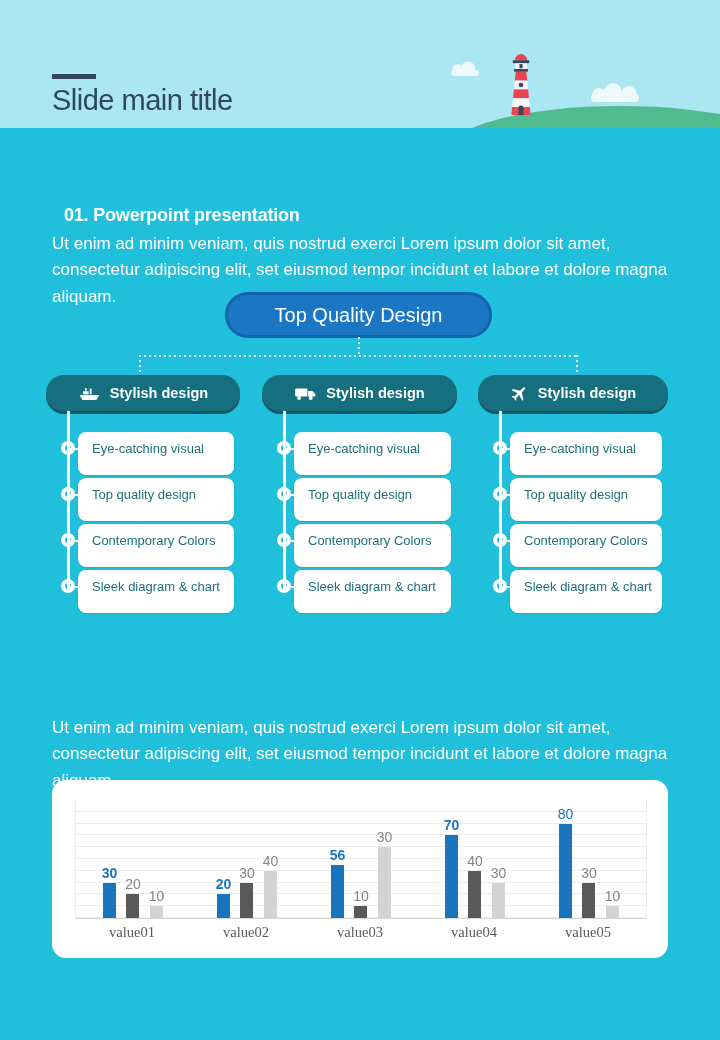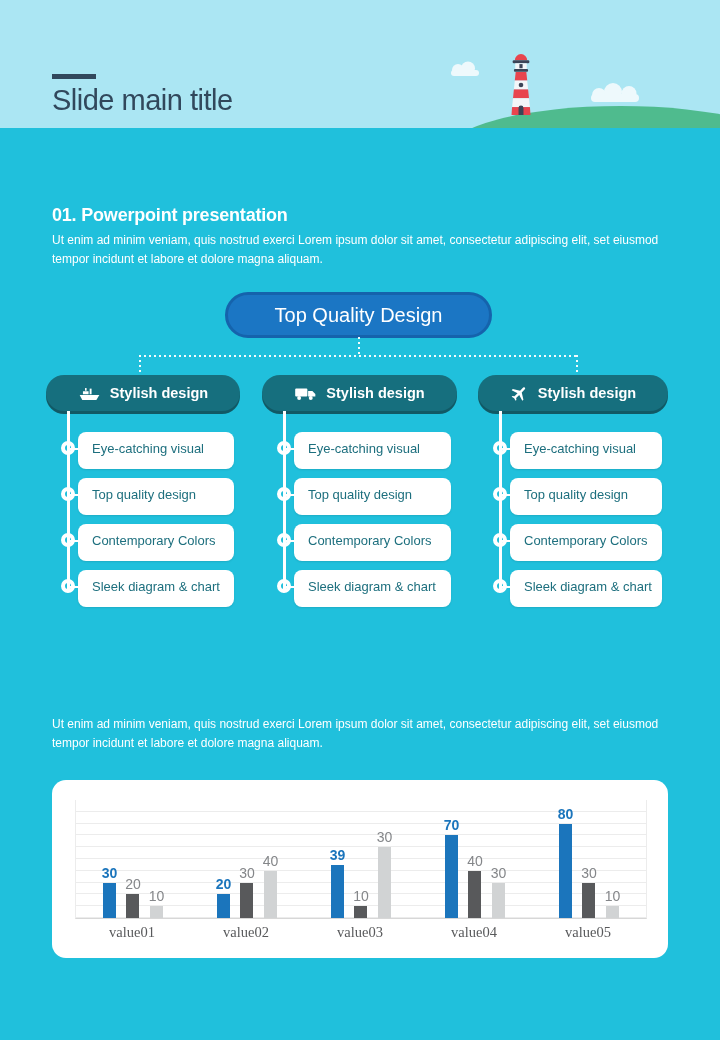--- a/index.html
+++ b/index.html
@@ -12,37 +12,37 @@
   .page-title{position:absolute;left:52px;top:84px;font-size:29px;font-weight:400;color:#31485c;letter-spacing:-0.5px;}
   .hill{position:absolute;left:448px;top:106px;width:345px;height:90px;background:#4fbb8e;border-radius:50%;}
   .cloud{position:absolute;}
   .lighthouse{position:absolute;left:506px;top:52px;}
 
   
   .subtitle{position:absolute;left:52px;top:139px;font-size:15px;font-weight:500;color:#1a7d92;}
 
   
   .sec-heading{position:absolute;left:52px;font-size:18px;font-weight:700;color:#ffffff;letter-spacing:-0.2px;}
-  .sec-body{position:absolute;left:52px;width:630px;font-size:12px;line-height:1.55;color:#ffffff;}
-  .h1{top:205px;} .b1{top:231px;}
+  .sec-body{position:absolute;left:52px;width:630px;font-size:17px;line-height:1.55;color:#ffffff;}
+  .h1{top:205px;margin-left:12px;} .b1{top:231px;}
   .h2{top:689px;} .b2{top:715px;}
 
   
   .root-badge{position:absolute;left:225px;top:292px;width:267px;height:46px;background:#1b76c4;border:3px solid #1563ac;border-radius:26px;box-sizing:border-box;display:flex;align-items:center;justify-content:center;color:#fff;font-size:20px;font-weight:500;}
   .dot-h{position:absolute;height:2px;background:repeating-linear-gradient(90deg,#fff 0 2px,transparent 2px 5px);opacity:.95;}
   .dot-v{position:absolute;width:2px;background:repeating-linear-gradient(180deg,#fff 0 2px,transparent 2px 5px);opacity:.95;}
   .conn-h{left:139px;top:355px;width:439px;}
   .conn-c{left:358px;top:337px;height:18px;}
   .conn-l{left:139px;top:355px;height:22px;}
   .conn-r{left:576px;top:355px;height:22px;}
 
   .diag-col{position:absolute;top:375px;}
   .col-pill{position:relative;height:36px;border-radius:18px;background:#166f7e;box-shadow:0 3px 0 #115965;display:flex;align-items:center;justify-content:center;gap:9px;color:#fff;font-size:14.5px;font-weight:700;}
   .col-vline{position:absolute;left:21px;top:36px;width:2.5px;background:#fff;}
-  .diag-item{position:absolute;left:32px;height:37px;background:#fff;border-radius:8px;box-shadow:0 1px 2px rgba(0,0,0,.10);color:#1d6f7e;font-size:13px;line-height:33px;padding-left:14px;box-sizing:border-box;}
+  .diag-item{position:absolute;left:32px;height:43px;background:#fff;border-radius:8px;box-shadow:0 1px 2px rgba(0,0,0,.10);color:#1d6f7e;font-size:13px;line-height:33px;padding-left:14px;box-sizing:border-box;}
   .diag-node{position:absolute;width:6px;height:6px;border:4.5px solid #fff;border-radius:50%;background:transparent;}
   .diag-tick{position:absolute;width:9px;height:2.5px;background:#fff;}
 
   
   .chart-card{position:absolute;left:52px;top:780px;width:616px;height:178px;background:#fff;border-radius:14px;}
   .chart-plot{position:absolute;left:23px;top:20px;width:570px;height:118px;border-bottom:1px solid #d7d7d7;border-left:1px solid #ececec;border-right:1px solid #ececec;box-sizing:content-box;background:repeating-linear-gradient(to top,#ececec 0 1px,transparent 1px 11.8px);display:flex;align-items:flex-end;}
   .chart-group{width:114px;height:100%;display:flex;align-items:flex-end;justify-content:center;gap:8px;}
   .bar-col{display:flex;flex-direction:column;align-items:center;justify-content:flex-end;}
   .bar-label{font-size:14px;margin-bottom:3px;line-height:1;}
   .bar{width:13px;}
@@ -224,21 +224,21 @@
             <div class="bar-label" style="color: rgb(132, 134, 137);">30</div>
             <div class="bar" style="height: 35.4px; background: rgb(88, 89, 91);"></div>
           </div>
           <div class="bar-col">
             <div class="bar-label" style="color: rgb(132, 134, 137);">40</div>
             <div class="bar" style="height: 47.2px; background: rgb(209, 211, 212);"></div>
           </div>
         </div>
         <div class="chart-group">
           <div class="bar-col">
-            <div class="bar-label" style="color: rgb(27, 117, 188); font-weight: 700;">39</div>
+            <div class="bar-label" style="color: rgb(27, 117, 188); font-weight: 700;">56</div>
             <div class="bar" style="height: 53.1px; background: rgb(27, 117, 188);"></div>
           </div>
           <div class="bar-col">
             <div class="bar-label" style="color: rgb(132, 134, 137);">10</div>
             <div class="bar" style="height: 11.8px; background: rgb(88, 89, 91);"></div>
           </div>
           <div class="bar-col">
             <div class="bar-label" style="color: rgb(132, 134, 137);">30</div>
             <div class="bar" style="height: 70.8px; background: rgb(209, 211, 212);"></div>
           </div>
@@ -252,21 +252,21 @@
             <div class="bar-label" style="color: rgb(132, 134, 137);">40</div>
             <div class="bar" style="height: 47.2px; background: rgb(88, 89, 91);"></div>
           </div>
           <div class="bar-col">
             <div class="bar-label" style="color: rgb(132, 134, 137);">30</div>
             <div class="bar" style="height: 35.4px; background: rgb(209, 211, 212);"></div>
           </div>
         </div>
         <div class="chart-group">
           <div class="bar-col">
-            <div class="bar-label" style="color: rgb(27, 117, 188); font-weight: 700; margin-top: 20px;">80</div>
+            <div class="bar-label" style="color: rgb(27, 117, 188); font-weight: 400; margin-top: 20px;">80</div>
             <div class="bar" style="height: 94.4px; background: rgb(27, 117, 188);"></div>
           </div>
           <div class="bar-col">
             <div class="bar-label" style="color: rgb(132, 134, 137);">30</div>
             <div class="bar" style="height: 35.4px; background: rgb(88, 89, 91);"></div>
           </div>
           <div class="bar-col">
             <div class="bar-label" style="color: rgb(132, 134, 137);">10</div>
             <div class="bar" style="height: 11.8px; background: rgb(209, 211, 212);"></div>
           </div>

